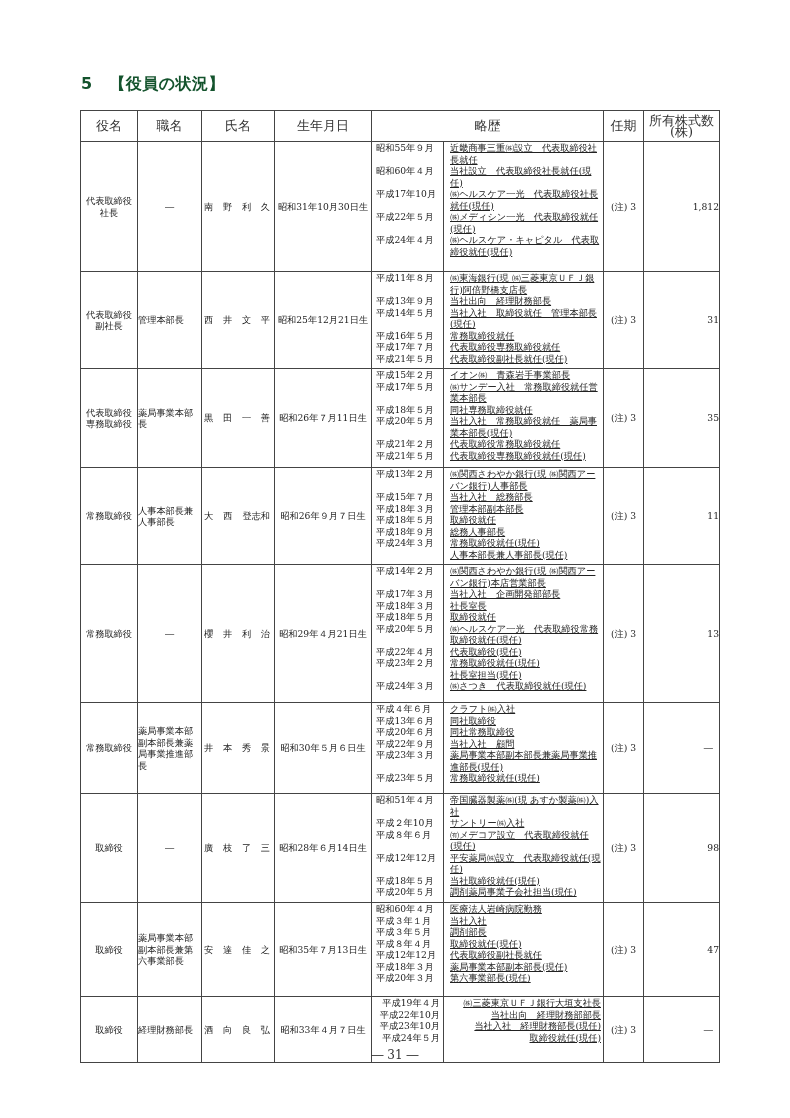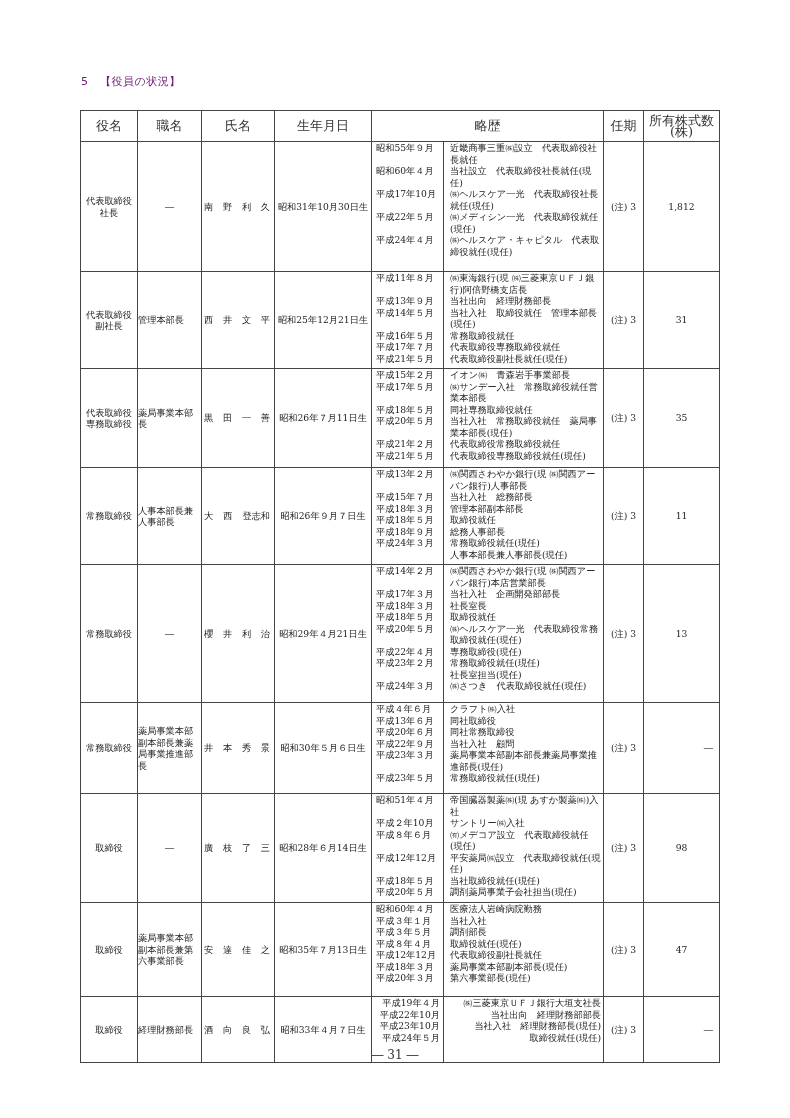--- a/index.html
+++ b/index.html
@@ -1,36 +1,36 @@
 <!DOCTYPE html>
 <html><head>
 <meta charset="utf-8">
 <style>
   html, body { margin:0; padding:0; background:#ffffff; }
   body { width:790px; height:1118px; position:relative; overflow:hidden;
          font-family:"DejaVu Serif","Liberation Serif",serif; color:#222; }
   .section-title { position:absolute; left:81px; top:74px; font-family:"DejaVu Sans","Liberation Sans",sans-serif;
-         font-size:11px; font-weight:normal; color:#701a75; letter-spacing:0.5px; }
+         font-size:16px; font-weight:bold; color:#14532d; letter-spacing:0.5px; }
   table.officers { position:absolute; left:80px; top:110px; width:639px; border-collapse:collapse; table-layout:fixed;
          font-size:9.2px; line-height:11.5px; }
   table.officers th, table.officers td { border:1.5px solid #444; padding:0; vertical-align:middle; }
   table.officers th { font-weight:normal; height:30px; text-align:center; font-size:13px; color:#333; }
   td.role { text-align:center; padding:0 2px; }
   td.post { text-align:left; padding:0 2px; }
   td.post.dash { text-align:center; }
   td.name { text-align:left; padding:0 3px; }
   td.name .nm { display:flex; justify-content:space-between; padding:0 4px 0 2px; }
   td.dob { text-align:center; padding:0 1px; }
   td.term { text-align:center; }
-  td.shares { text-align:center; padding-right:14px; }
+  td.shares { text-align:right; padding-right:14px; }
   td.shares.dash { text-align:right; padding-right:6px; }
   td.hist { padding:0; vertical-align:top; }
   .hist-grid { display:grid; grid-template-columns:72px 1fr; }
   .hist-date { padding:0 3px 0 4px; white-space:nowrap; border-right:1.5px solid #444; }
-  .hist-text { padding:0 2px 0 6px; }
+  .hist-text { padding:0 2px 0 6px;text-decoration:underline; }
   .page-number { position:absolute; left:0; width:790px; top:1048px; text-align:center; font-size:12px; color:#333; }
 </style>
 </head>
 <body>
 
 <div class="section-title">5　【役員の状況】</div>
 
 <table class="officers">
   <colgroup>
     <col style="width:57px">
@@ -206,21 +206,21 @@
             <div class="hist-text">㈱関西さわやか銀行(現 ㈱関西アーバン銀行)本店営業部長</div>
             <div class="hist-date">平成17年３月</div>
             <div class="hist-text">当社入社　企画開発部部長</div>
             <div class="hist-date">平成18年３月</div>
             <div class="hist-text">社長室長</div>
             <div class="hist-date">平成18年５月</div>
             <div class="hist-text">取締役就任</div>
             <div class="hist-date">平成20年５月</div>
             <div class="hist-text">㈱ヘルスケア一光　代表取締役常務取締役就任(現任)</div>
             <div class="hist-date">平成22年４月</div>
-            <div class="hist-text">専務取締役(現任)</div>
+            <div class="hist-text">代表取締役(現任)</div>
             <div class="hist-date">平成23年２月</div>
             <div class="hist-text">常務取締役就任(現任)</div>
             <div class="hist-date"></div>
             <div class="hist-text">社長室担当(現任)</div>
             <div class="hist-date">平成24年３月</div>
             <div class="hist-text">㈱さつき　代表取締役就任(現任)</div>
             <div class="hist-date" style="flex: 1 1 0%;"></div>
             <div></div>
           </div>
         </td>

